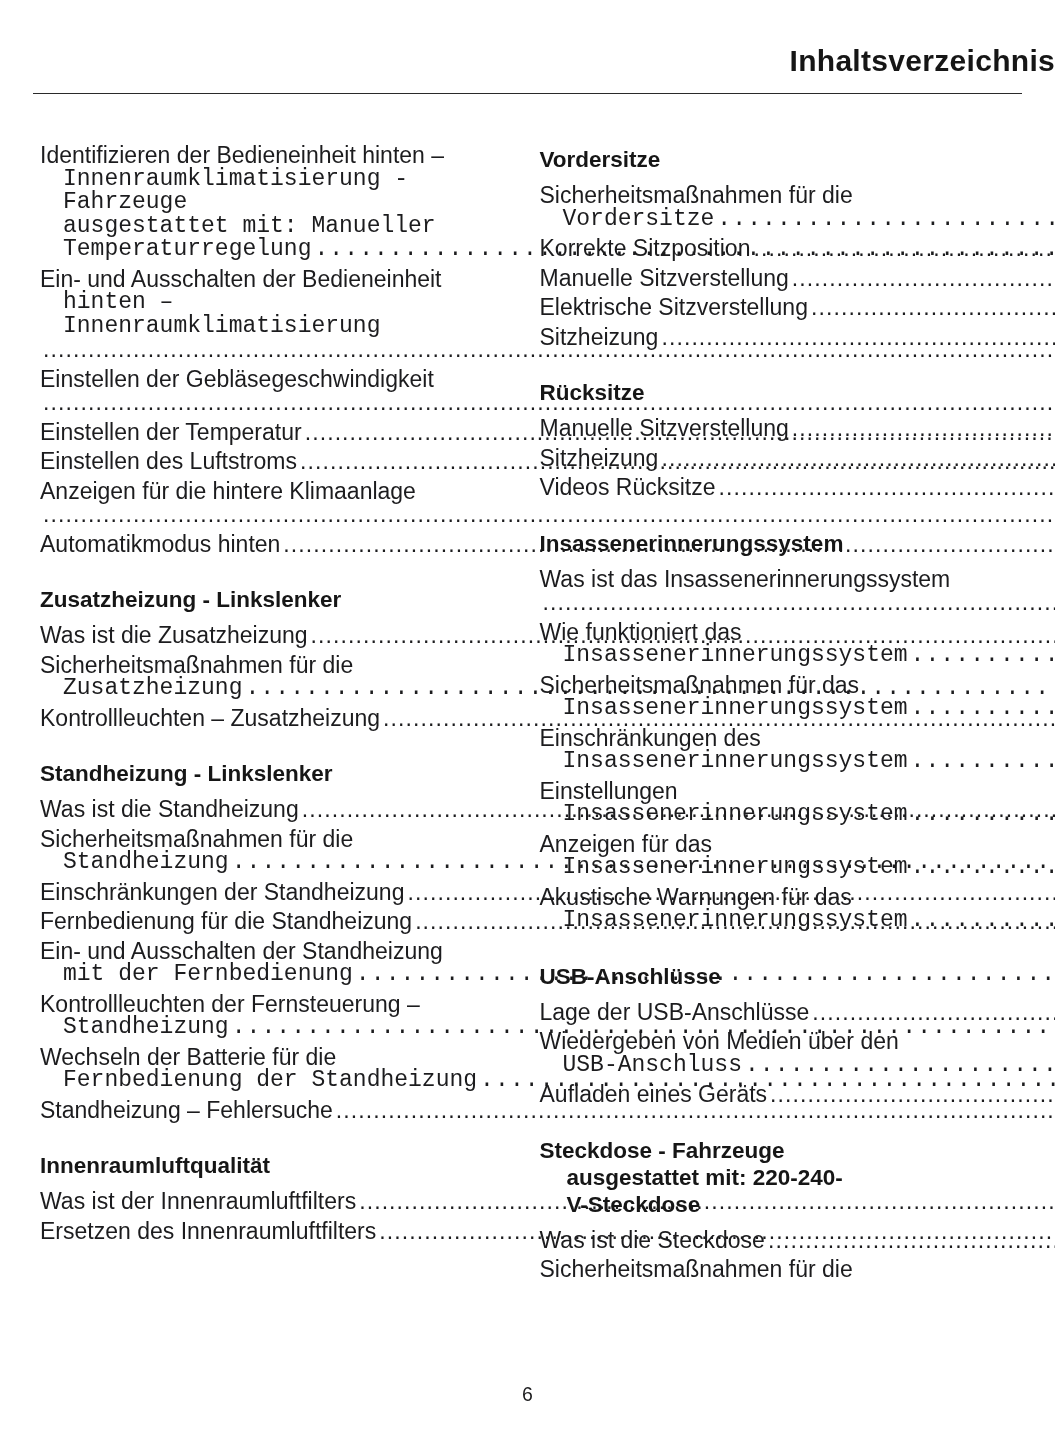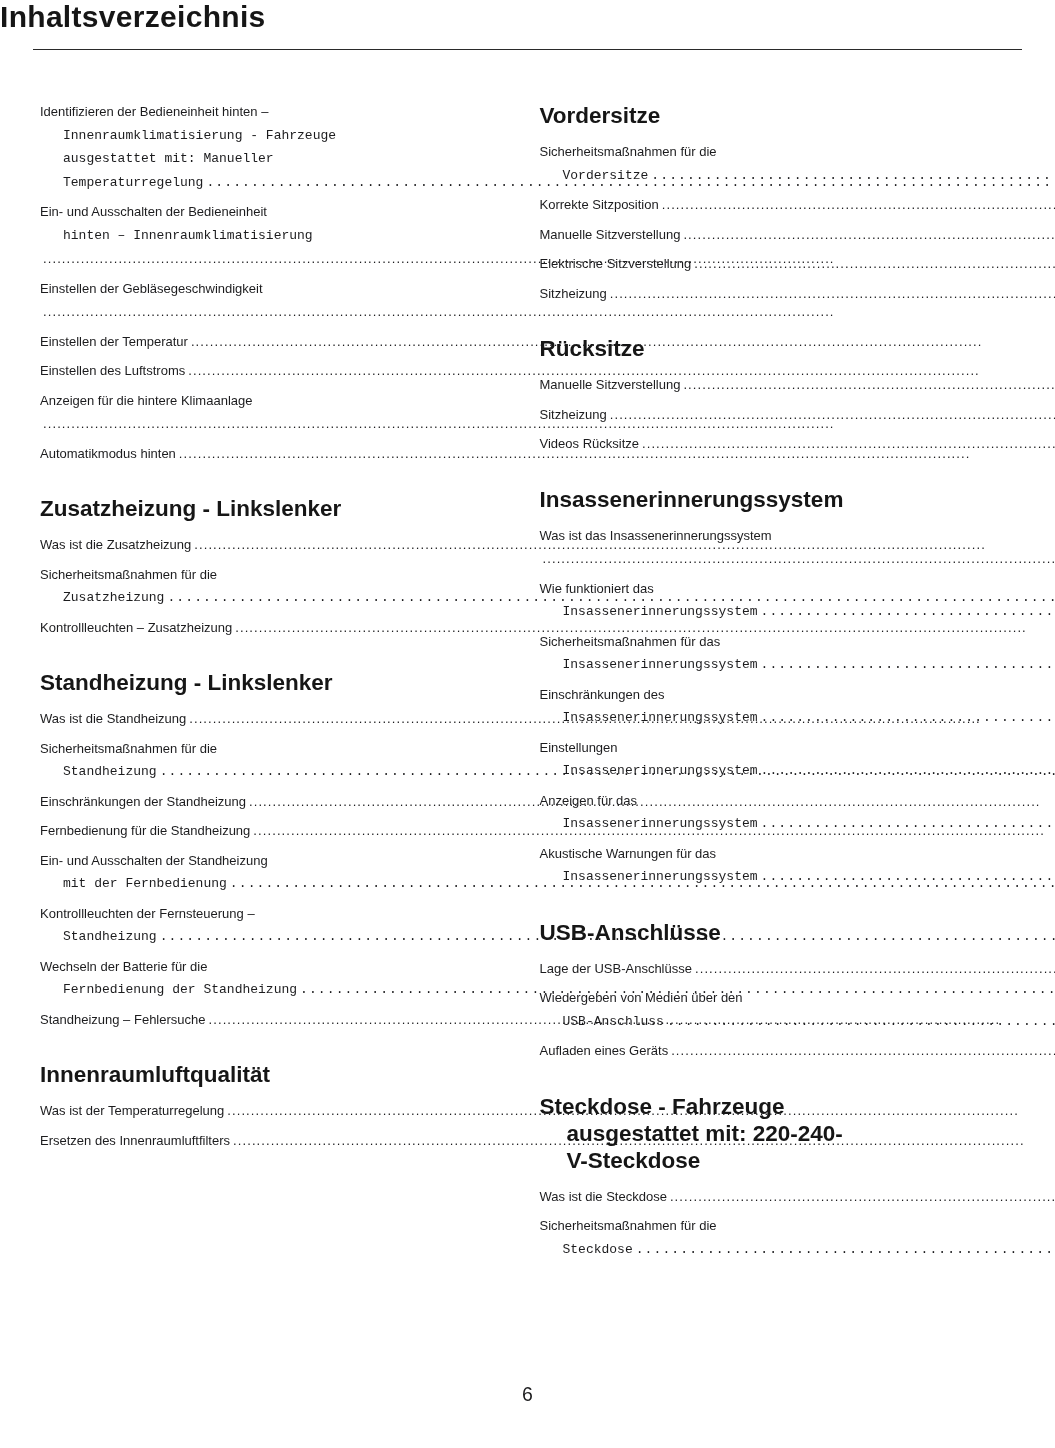--- a/index.html
+++ b/index.html
@@ -9,21 +9,22 @@
     height: 1448px;
     font-family: "Liberation Sans", sans-serif;
     color: #1c1c1e;
     position: relative;
     overflow: hidden;
   }
   .page { position: relative; width: 100%; height: 100%; }
   .doc-title {
     font-size: 30px;
     font-weight: 700;
-    text-align: left;
+    text-align: right;
+    padding-top: 44px;
     letter-spacing: 0.3px;
     color: #161616;
   }
   .title-rule {
     border-top: 1.6px solid #2a2a2a;
     margin: 15px 33px 0 33px;
   }
   .toc-columns {
     display: flex;
     gap: 52px;
@@ -36,21 +37,21 @@
     line-height: 27px;
     font-weight: 700;
     color: #161616;
     margin: 30px 0 11px 0;
   }
   .toc-column > .toc-section:first-child > h2.section-heading { margin-top: 2px; }
   h2.section-heading .hline { display: block; }
   h2.section-heading .hline.cont { padding-left: 27px; }
 
   .toc-entry {
-    font-size: 13px;
+    font-size: 23px;
     line-height: 23.5px;
     margin-bottom: 6px;
   }
   .toc-entry .line { display: block; }
   .toc-entry .line.cont { padding-left: 23px; font-family: Liberation Mono, monospace; }
 
   .leader-row { display: flex; align-items: baseline; }
   .leader-row .txt { white-space: nowrap; flex: 0 1 auto; text-align: right; }
   .leader-row .dots {
     flex: 1 1 auto;
@@ -158,21 +159,21 @@
           </div>
           <div class="toc-entry">
             <span class="line leader-row"><span class="txt">Standheizung – Fehlersuche</span><span class="dots"></span></span>
           </div>
         </section>
         <section class="toc-section">
           <h2 class="section-heading">
             <span class="hline">Innenraumluftqualität</span>
           </h2>
           <div class="toc-entry">
-            <span class="line leader-row"><span class="txt">Was ist der Temperaturregelung</span><span class="dots"></span></span>
+            <span class="line leader-row"><span class="txt">Was ist der Innenraumluftfilters</span><span class="dots"></span></span>
           </div>
           <div class="toc-entry">
             <span class="line leader-row"><span class="txt">Ersetzen des Innenraumluftfilters</span><span class="dots"></span></span>
           </div>
         </section>
       </div>
       <div class="toc-column">
         <section class="toc-section">
           <h2 class="section-heading">
             <span class="hline">Vordersitze</span>
@@ -260,19 +261,18 @@
           <h2 class="section-heading">
             <span class="hline">Steckdose - Fahrzeuge</span>
             <span class="hline cont">ausgestattet mit: 220-240-</span>
             <span class="hline cont">V-Steckdose</span>
           </h2>
           <div class="toc-entry">
             <span class="line leader-row"><span class="txt">Was ist die Steckdose</span><span class="dots"></span></span>
           </div>
           <div class="toc-entry">
             <span class="line">Sicherheitsmaßnahmen für die</span>
-            <span class="line leader-row cont"><span class="txt">Steckdose</span><span class="dots"></span></span>
           </div>
         </section>
       </div>
     </div>
   <div class="footer-pagenum">6</div>
 </div>
 
 </body></html>

